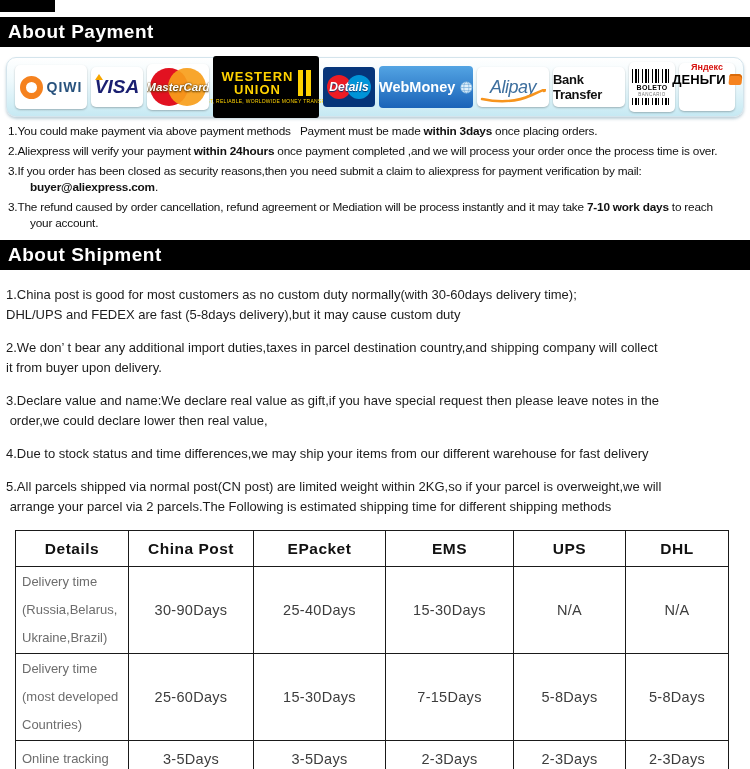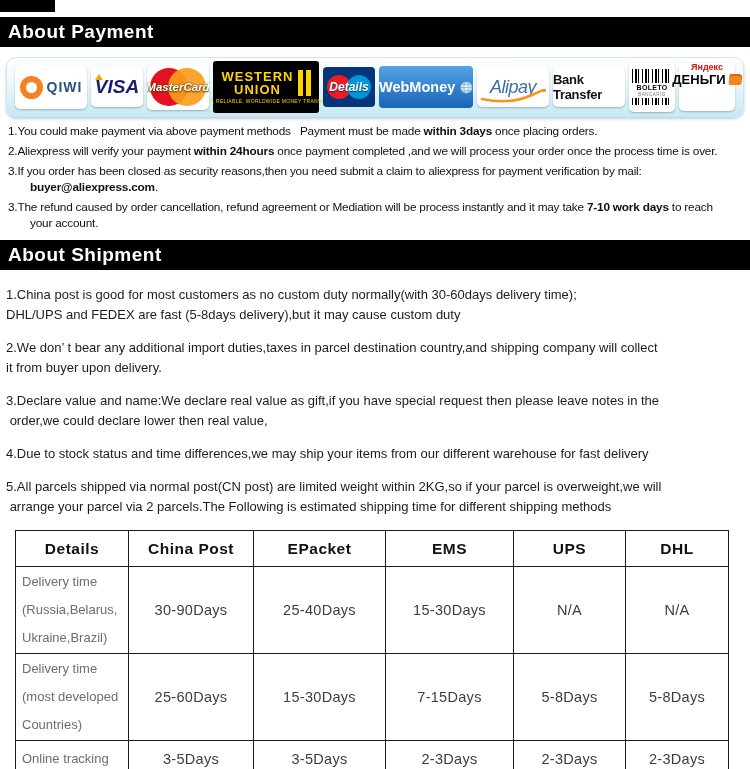--- a/index.html
+++ b/index.html
@@ -40,21 +40,21 @@
   .visa-label { font-style:italic; font-weight:800; font-size:19px; color:#1a1f71; position:relative; }
   .visa-label::before { content:""; position:absolute; top:-2px; left:0;
     border-left:4px solid transparent; border-right:4px solid transparent; border-bottom:6px solid #f7a600; }
 
   .mc { width:62px; height:46px; position:relative; overflow:hidden; }
   .mc-red   { position:absolute; left:3px;  top:4px; width:38px; height:38px; border-radius:50%; background:#e21221; }
   .mc-orange{ position:absolute; right:3px; top:4px; width:38px; height:38px; border-radius:50%; background:#f79e1b; opacity:.92; }
   .mc-label { position:relative; z-index:2; color:#fff; font-style:italic; font-weight:bold; font-size:11.5px;
     text-shadow:0 1px 2px #5a3a00,0 0 2px #5a3a00; }
 
-  .wu { width:106px; height:52px; background:#000; border-radius:3px; flex:none;
+  .wu { width:106px; height:62px; background:#000; border-radius:3px; flex:none;
     display:flex; flex-direction:column; align-items:center; justify-content:center; padding:2px 3px; box-sizing:border-box; }
   .wu-main { display:flex; align-items:center; gap:4px; }
   .wu-lines { color:#ffd200; font-weight:800; font-size:13px; line-height:13px; text-align:center; letter-spacing:1px; }
   .wu-bars { display:flex; gap:3px; }
   .wu-bar { width:5px; height:26px; background:#ffd200; }
   .wu-tagline { color:#ffd200; font-size:5px; letter-spacing:.3px; margin-top:2px; white-space:nowrap; }
 
   .maestro { width:52px; height:40px; background:#06357a; border-radius:4px; position:relative; overflow:hidden; flex:none; }
   .ms-red  { position:absolute; left:4px;  top:8px; width:24px; height:24px; border-radius:50%; background:#ed1c24; }
   .ms-blue { position:absolute; right:4px; top:8px; width:24px; height:24px; border-radius:50%; background:#00a2e5; opacity:.88; }

